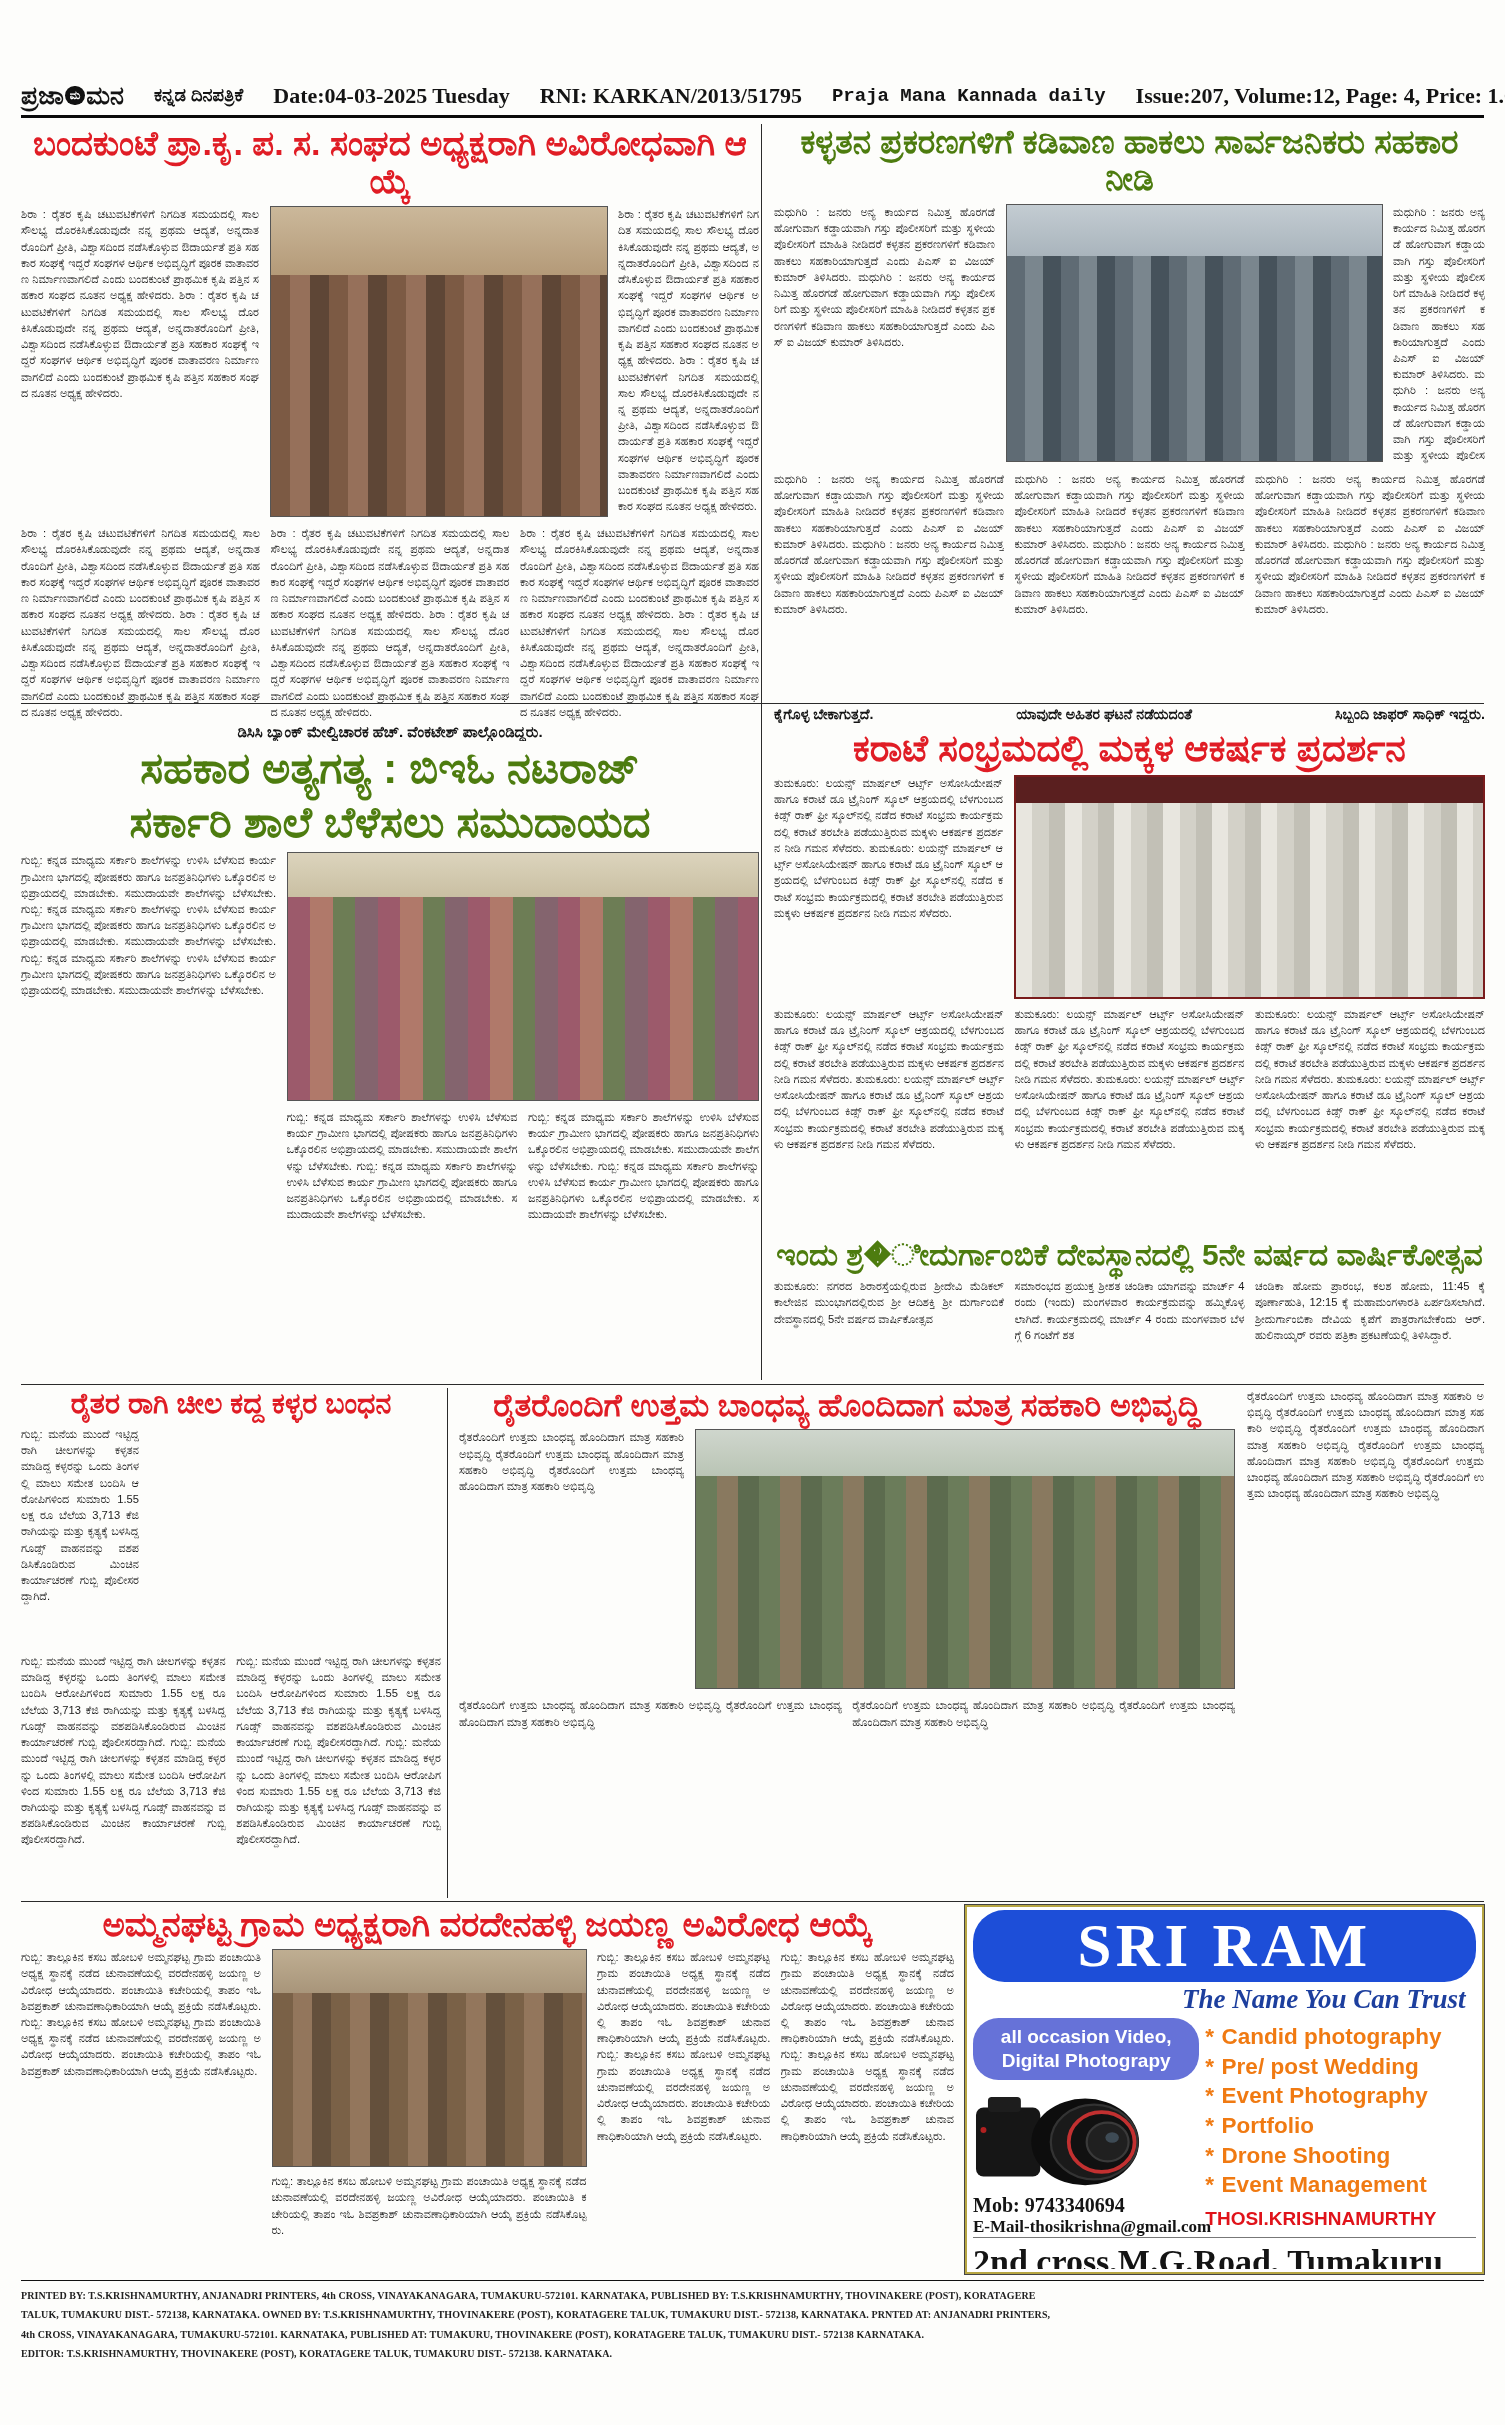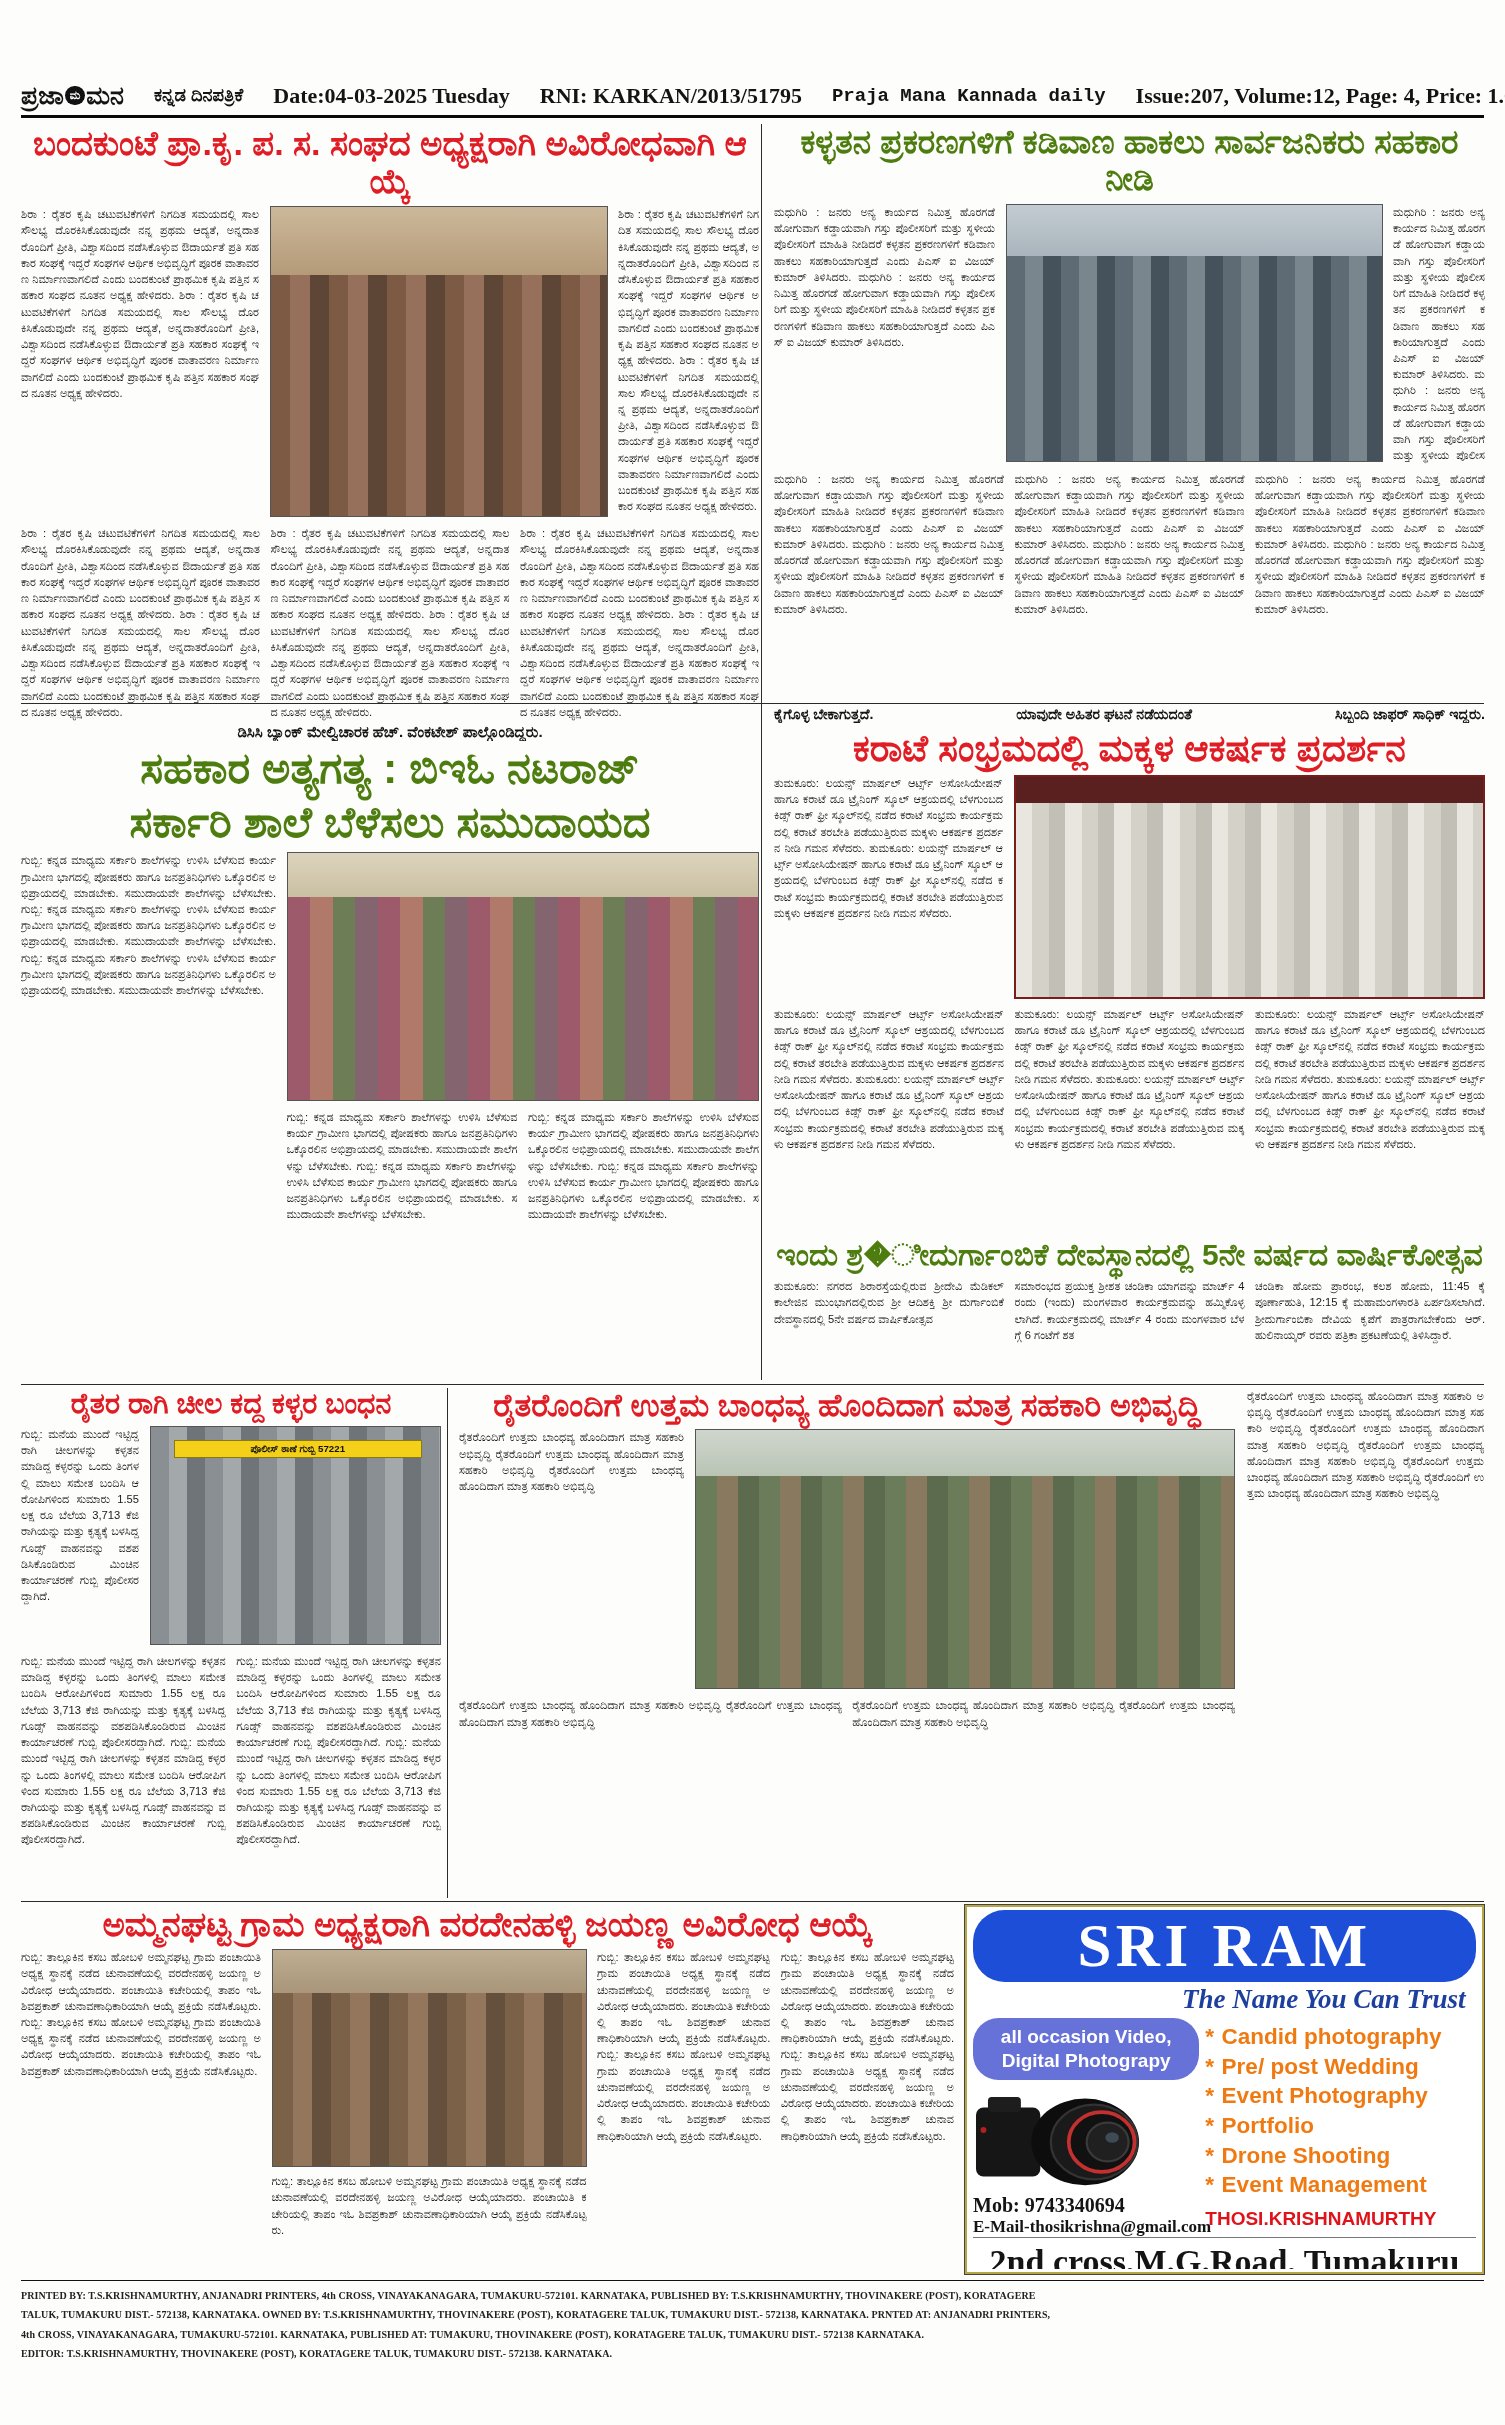--- a/index.html
+++ b/index.html
@@ -78,21 +78,21 @@
   .ad-left{width:45%;display:flex;flex-direction:column;}
   .ad-pill{background:#6672d8;color:#fff;font-weight:bold;font-size:19px;line-height:1.25;
            border-radius:25.5px;padding:7.5px 12px;text-align:center;}
   .ad-cam{margin:4.5px 0 1.5px 0;}
   .ad-mob{font-family:"Liberation Serif",serif;font-weight:bold;font-size:20px;}
   .ad-email{font-family:"Liberation Serif",serif;font-weight:bold;font-size:17px;white-space:nowrap;}
   .ad-right{flex:1;padding-top:4.5px;}
   .svc{color:#f07a12;font-weight:bold;font-size:22.5px;line-height:1.32;display:flex;gap:7.5px;}
   .svc .star{flex:none;}
   .ad-person{color:#e0131a;font-weight:bold;font-size:19px;margin-top:7.5px;white-space:nowrap;}
-  .ad-address{font-family:"Liberation Serif",serif;font-weight:bold;font-size:34px;text-align:center;
+  .ad-address{font-family:"Liberation Serif",serif;font-weight:bold;font-size:34px;text-align:left;
               border-top:1.5px solid #777;padding-top:5px;white-space:nowrap;overflow:hidden;}
   
   .footer{position:absolute;left:21px;top:2280px;width:1463px;border-top:1.5px solid #111;padding-top:4.5px;}
   .footer div{font-family:"Liberation Serif",serif;font-weight:bold;font-size:10px;line-height:1.95;
               letter-spacing:0.1px;color:#222;white-space:nowrap;overflow:hidden;}
 </style>
 </head>
 <body>
 
 <div class="page">
@@ -183,23 +183,20 @@
       <div class="col knd" style="flex:1;">ಚಂಡಿಕಾ ಹೋಮ ಪ್ರಾರಂಭ, ಕಲಶ ಹೋಮ, 11:45 ಕ್ಕೆ ಪೂರ್ಣಾಹುತಿ, 12:15 ಕ್ಕೆ ಮಹಾಮಂಗಳಾರತಿ ಏರ್ಪಡಿಸಲಾಗಿದೆ. ಶ್ರೀದುರ್ಗಾಂಬಿಕಾ ದೇವಿಯ ಕೃಪೆಗೆ ಪಾತ್ರರಾಗಬೇಕೆಂದು ಆರ್. ಹುಲಿನಾಯ್ಕರ್ ರವರು ಪತ್ರಿಕಾ ಪ್ರಕಟಣೆಯಲ್ಲಿ ತಿಳಿಸಿದ್ದಾರೆ.</div>
     </div>
   </section>
 
   <div class="hline" style="left:21px;top:1384px;width:1463px;"></div>
 
   <section class="band bandC-left">
     <h2 class="hl red knd" style="font-size:28.5px;">ರೈತರ ರಾಗಿ ಚೀಲ ಕದ್ದ ಕಳ್ಳರ ಬಂಧನ</h2>
     <div class="row" style="height:221px;">
       <div class="col knd" style="flex:0 0 118px;">ಗುಬ್ಬಿ: ಮನೆಯ ಮುಂದೆ ಇಟ್ಟಿದ್ದ ರಾಗಿ ಚೀಲಗಳನ್ನು ಕಳ್ಳತನ ಮಾಡಿದ್ದ ಕಳ್ಳರನ್ನು ಒಂದು ತಿಂಗಳಲ್ಲಿ ಮಾಲು ಸಮೇತ ಬಂದಿಸಿ ಆರೋಪಿಗಳಿಂದ ಸುಮಾರು 1.55 ಲಕ್ಷ ರೂ ಬೆಲೆಯ 3,713 ಕೆಜಿ ರಾಗಿಯನ್ನು ಮತ್ತು ಕೃತ್ಯಕ್ಕೆ ಬಳಸಿದ್ದ ಗೂಡ್ಸ್ ವಾಹನವನ್ನು ವಶಪಡಿಸಿಕೊಂಡಿರುವ ಮಿಂಚಿನ ಕಾರ್ಯಾಚರಣೆ ಗುಬ್ಬಿ ಪೊಲೀಸರದ್ದಾಗಿದೆ.</div>
-      <div class="photo ph-police" style="flex:1;height:217px;">
-        <div class="photo-sign knd">ಪೊಲೀಸ್ ಠಾಣೆ ಗುಬ್ಬಿ 57221</div>
-      </div>
     </div>
     <div class="row" style="height:225px;margin-top:6px;">
       <div class="col knd" style="flex:1;">ಗುಬ್ಬಿ: ಮನೆಯ ಮುಂದೆ ಇಟ್ಟಿದ್ದ ರಾಗಿ ಚೀಲಗಳನ್ನು ಕಳ್ಳತನ ಮಾಡಿದ್ದ ಕಳ್ಳರನ್ನು ಒಂದು ತಿಂಗಳಲ್ಲಿ ಮಾಲು ಸಮೇತ ಬಂದಿಸಿ ಆರೋಪಿಗಳಿಂದ ಸುಮಾರು 1.55 ಲಕ್ಷ ರೂ ಬೆಲೆಯ 3,713 ಕೆಜಿ ರಾಗಿಯನ್ನು ಮತ್ತು ಕೃತ್ಯಕ್ಕೆ ಬಳಸಿದ್ದ ಗೂಡ್ಸ್ ವಾಹನವನ್ನು ವಶಪಡಿಸಿಕೊಂಡಿರುವ ಮಿಂಚಿನ ಕಾರ್ಯಾಚರಣೆ ಗುಬ್ಬಿ ಪೊಲೀಸರದ್ದಾಗಿದೆ. ಗುಬ್ಬಿ: ಮನೆಯ ಮುಂದೆ ಇಟ್ಟಿದ್ದ ರಾಗಿ ಚೀಲಗಳನ್ನು ಕಳ್ಳತನ ಮಾಡಿದ್ದ ಕಳ್ಳರನ್ನು ಒಂದು ತಿಂಗಳಲ್ಲಿ ಮಾಲು ಸಮೇತ ಬಂದಿಸಿ ಆರೋಪಿಗಳಿಂದ ಸುಮಾರು 1.55 ಲಕ್ಷ ರೂ ಬೆಲೆಯ 3,713 ಕೆಜಿ ರಾಗಿಯನ್ನು ಮತ್ತು ಕೃತ್ಯಕ್ಕೆ ಬಳಸಿದ್ದ ಗೂಡ್ಸ್ ವಾಹನವನ್ನು ವಶಪಡಿಸಿಕೊಂಡಿರುವ ಮಿಂಚಿನ ಕಾರ್ಯಾಚರಣೆ ಗುಬ್ಬಿ ಪೊಲೀಸರದ್ದಾಗಿದೆ.</div>
       <div class="col knd" style="flex:1;">ಗುಬ್ಬಿ: ಮನೆಯ ಮುಂದೆ ಇಟ್ಟಿದ್ದ ರಾಗಿ ಚೀಲಗಳನ್ನು ಕಳ್ಳತನ ಮಾಡಿದ್ದ ಕಳ್ಳರನ್ನು ಒಂದು ತಿಂಗಳಲ್ಲಿ ಮಾಲು ಸಮೇತ ಬಂದಿಸಿ ಆರೋಪಿಗಳಿಂದ ಸುಮಾರು 1.55 ಲಕ್ಷ ರೂ ಬೆಲೆಯ 3,713 ಕೆಜಿ ರಾಗಿಯನ್ನು ಮತ್ತು ಕೃತ್ಯಕ್ಕೆ ಬಳಸಿದ್ದ ಗೂಡ್ಸ್ ವಾಹನವನ್ನು ವಶಪಡಿಸಿಕೊಂಡಿರುವ ಮಿಂಚಿನ ಕಾರ್ಯಾಚರಣೆ ಗುಬ್ಬಿ ಪೊಲೀಸರದ್ದಾಗಿದೆ. ಗುಬ್ಬಿ: ಮನೆಯ ಮುಂದೆ ಇಟ್ಟಿದ್ದ ರಾಗಿ ಚೀಲಗಳನ್ನು ಕಳ್ಳತನ ಮಾಡಿದ್ದ ಕಳ್ಳರನ್ನು ಒಂದು ತಿಂಗಳಲ್ಲಿ ಮಾಲು ಸಮೇತ ಬಂದಿಸಿ ಆರೋಪಿಗಳಿಂದ ಸುಮಾರು 1.55 ಲಕ್ಷ ರೂ ಬೆಲೆಯ 3,713 ಕೆಜಿ ರಾಗಿಯನ್ನು ಮತ್ತು ಕೃತ್ಯಕ್ಕೆ ಬಳಸಿದ್ದ ಗೂಡ್ಸ್ ವಾಹನವನ್ನು ವಶಪಡಿಸಿಕೊಂಡಿರುವ ಮಿಂಚಿನ ಕಾರ್ಯಾಚರಣೆ ಗುಬ್ಬಿ ಪೊಲೀಸರದ್ದಾಗಿದೆ.</div>
     </div>
   </section>
 
   <div class="vline" style="left:447px;top:1388px;height:510px;"></div>
 
   <section class="band bandC-right">

